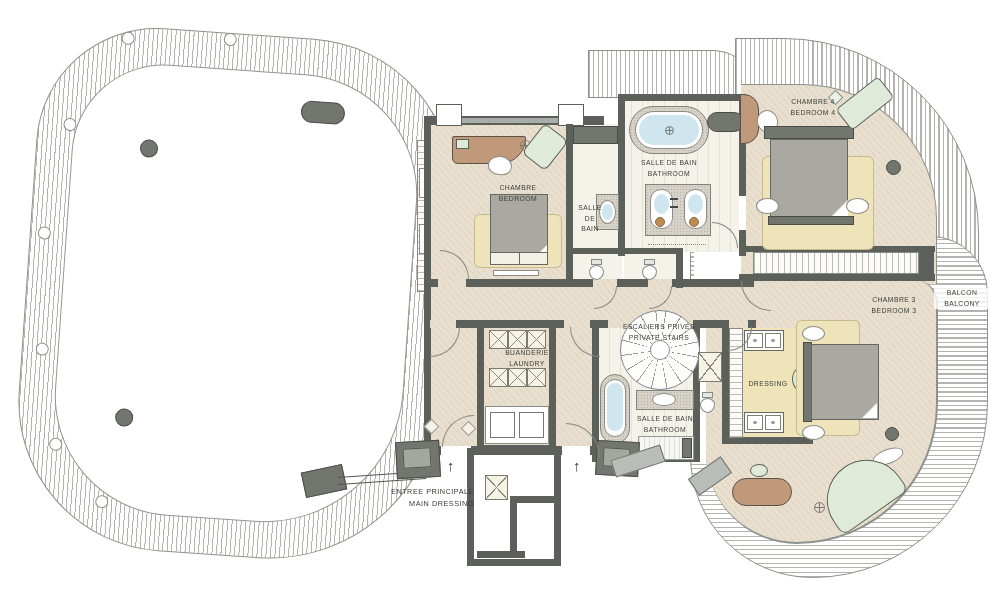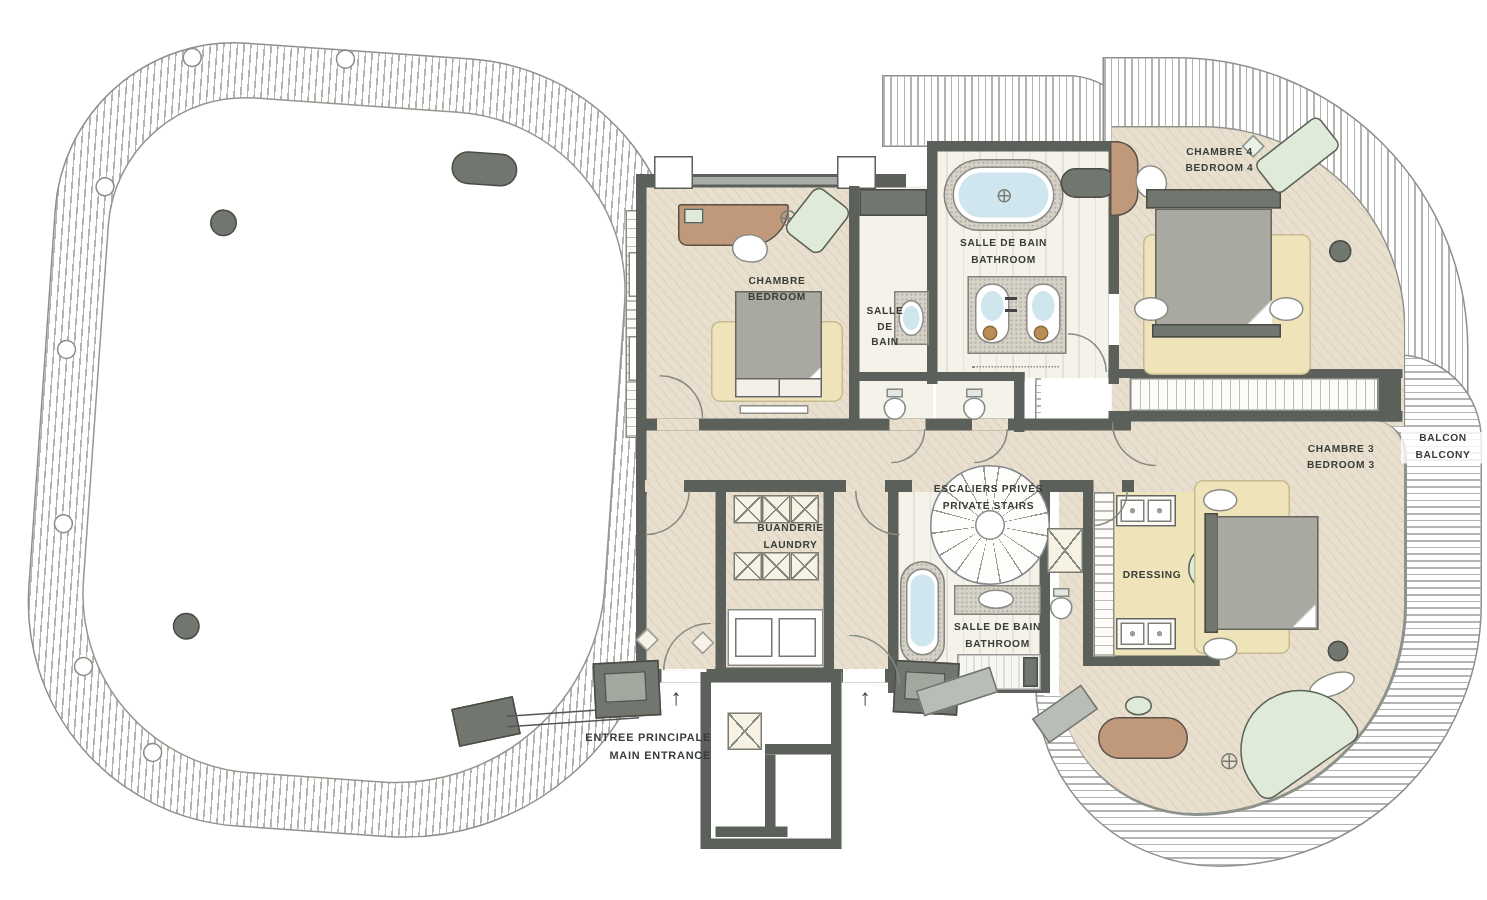--- a/index.html
+++ b/index.html
@@ -44,21 +44,21 @@
     linear-gradient(#787c74,#787c74) center/1px 100% no-repeat;}
   .toilet::before{content:"";position:absolute;left:2px;right:2px;top:0;height:6px;
     background:#e3e6e2;border:1px solid #868a84;box-sizing:border-box;}
   .toilet::after{content:"";position:absolute;left:0;right:0;top:6px;bottom:0;background:#fff;
     border:1px solid #868a84;border-radius:50%/44% 44% 56% 56%;box-sizing:border-box;}
   .arc{border:1.1px solid #858a83;background:transparent;}
   .arc.br{border-top:none;border-left:none;border-radius:0 0 100% 0;}
   .arc.bl{border-top:none;border-right:none;border-radius:0 0 0 100%;}
   .arc.tr{border-bottom:none;border-left:none;border-radius:0 100% 0 0;}
   .arc.tl{border-bottom:none;border-right:none;border-radius:100% 0 0 0;}
-  .lbl{color:var(--ink);font-weight:bold;font-size:6.8px;line-height:10.5px;
+  .lbl{color:var(--ink);font-weight:normal;font-size:6.8px;line-height:10.5px;
     letter-spacing:.45px;text-align:center;white-space:nowrap;}
   .lbl-lg{font-size:7.3px;line-height:11.5px;letter-spacing:.5px;}
   .arrow{color:var(--ink);font-size:15px;font-weight:bold;line-height:15px;}
   .fold{background:linear-gradient(to top left,#fff 46%,rgba(0,0,0,0) 54%);}
 </style>
 </head>
 <body>
 
 <div id="plan">
 
@@ -299,17 +299,17 @@
   <div class="abs lbl" style="left:738px;top:379px;width:60px;">
     <div>DRESSING</div>
   </div>
   <div class="abs lbl" style="left:628px;top:414px;width:74px;">
     <div>SALLE DE BAIN</div>
     <div>BATHROOM</div>
   </div>
   <div class="abs arrow" style="left:447px;top:458px;">↑</div>
   <div class="abs lbl lbl-lg" style="left:378px;top:486px;width:96px;text-align:right;">
     <div>ENTREE PRINCIPALE</div>
-    <div>MAIN ENTRANCE</div>
+    <div>MAIN DRESSING</div>
   </div>
   <div class="abs arrow" style="left:573px;top:458px;">↑</div>
 
 </div>
 
 </body></html>

